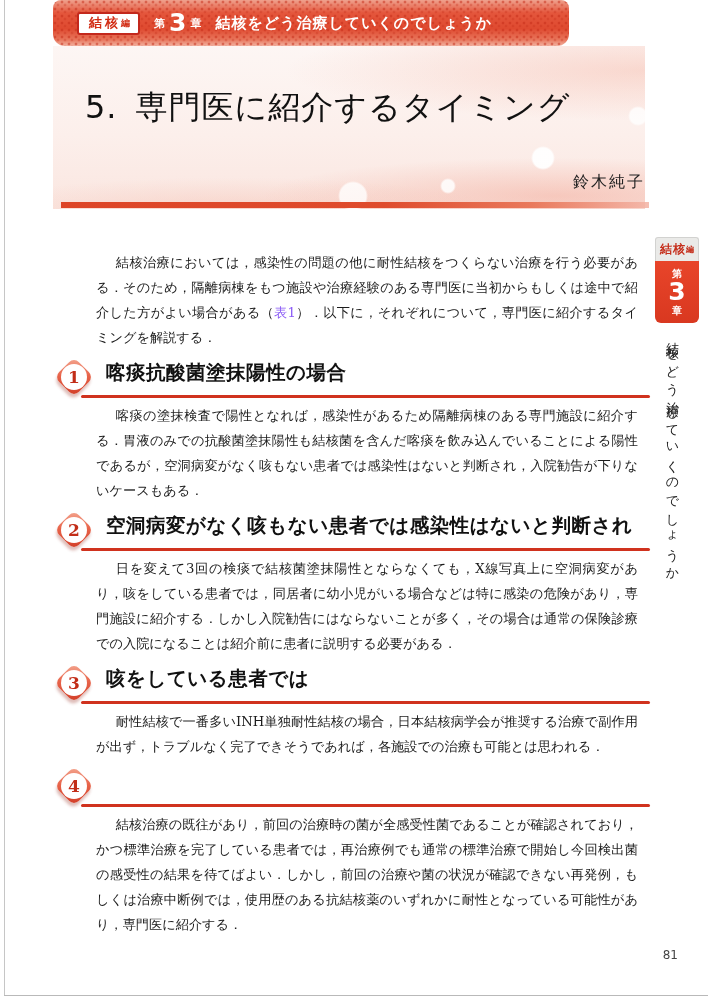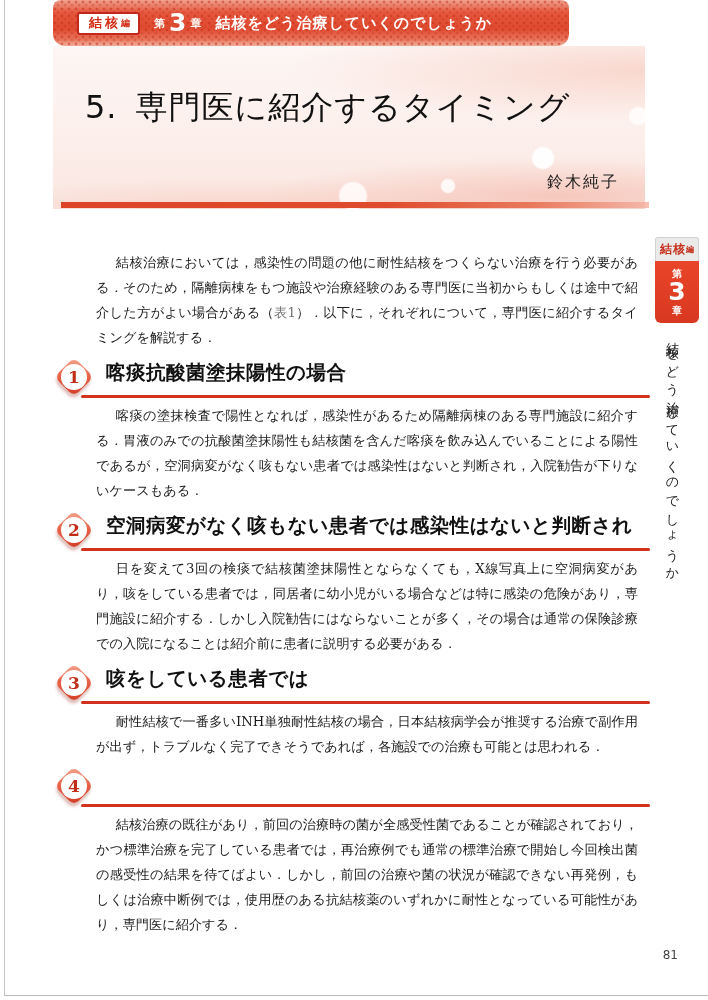--- a/index.html
+++ b/index.html
@@ -49,35 +49,35 @@
       radial-gradient(ellipse 380px 45px at 30% 100%, rgba(240,150,126,0.22), transparent 70%),
       linear-gradient(180deg,#fdf6f4 0%,#fcefeb 55%,#fae6e0 100%);
   }
   .hero-title {
     position:absolute; left:32px; top:40px;
     font-family:"DejaVu Sans","Liberation Sans",sans-serif;
     font-weight:normal; font-size:32px; color:#111111; letter-spacing:1px; white-space:nowrap;
   }
   .hero-title .tnum { margin-right:18px; }
   .hero-author {
-    position:absolute; right:26px; bottom:16px;
+    position:absolute; right:0; bottom:16px;
     font-size:16px; letter-spacing:2px; color:#222222;
   }
   .hero-bar {
     position:absolute; left:61px; top:202px; width:588px; height:6px;
     background:linear-gradient(90deg,#dd4527 0%,#df4c2d 55%,#e9795c 80%,rgba(243,179,164,0.85) 100%);
   }
 
   
   .main { position:absolute; left:53px; top:250px; width:597px; }
   .para {
     margin:0 12px 0 43px; font-size:13.2px; line-height:25px;
     text-align:justify; text-indent:1.5em; color:#1c1c1c;
   }
-  .ref { color:#737373; }
+  .ref { color:#8b5cf6; }
 
   .sec-head { position:relative; height:42px; margin-top:6px; }
   .sec-head .rule {
     position:absolute; left:28px; right:0; bottom:0; height:3px;
     background:#d0321e; border-radius:2px;
   }
   .diamond { position:absolute; left:0; top:0; width:42px; height:42px; }
   .diamond::before {
     content:""; position:absolute; left:7px; top:7px; width:28px; height:28px;
     border-radius:7px; transform:rotate(45deg);

